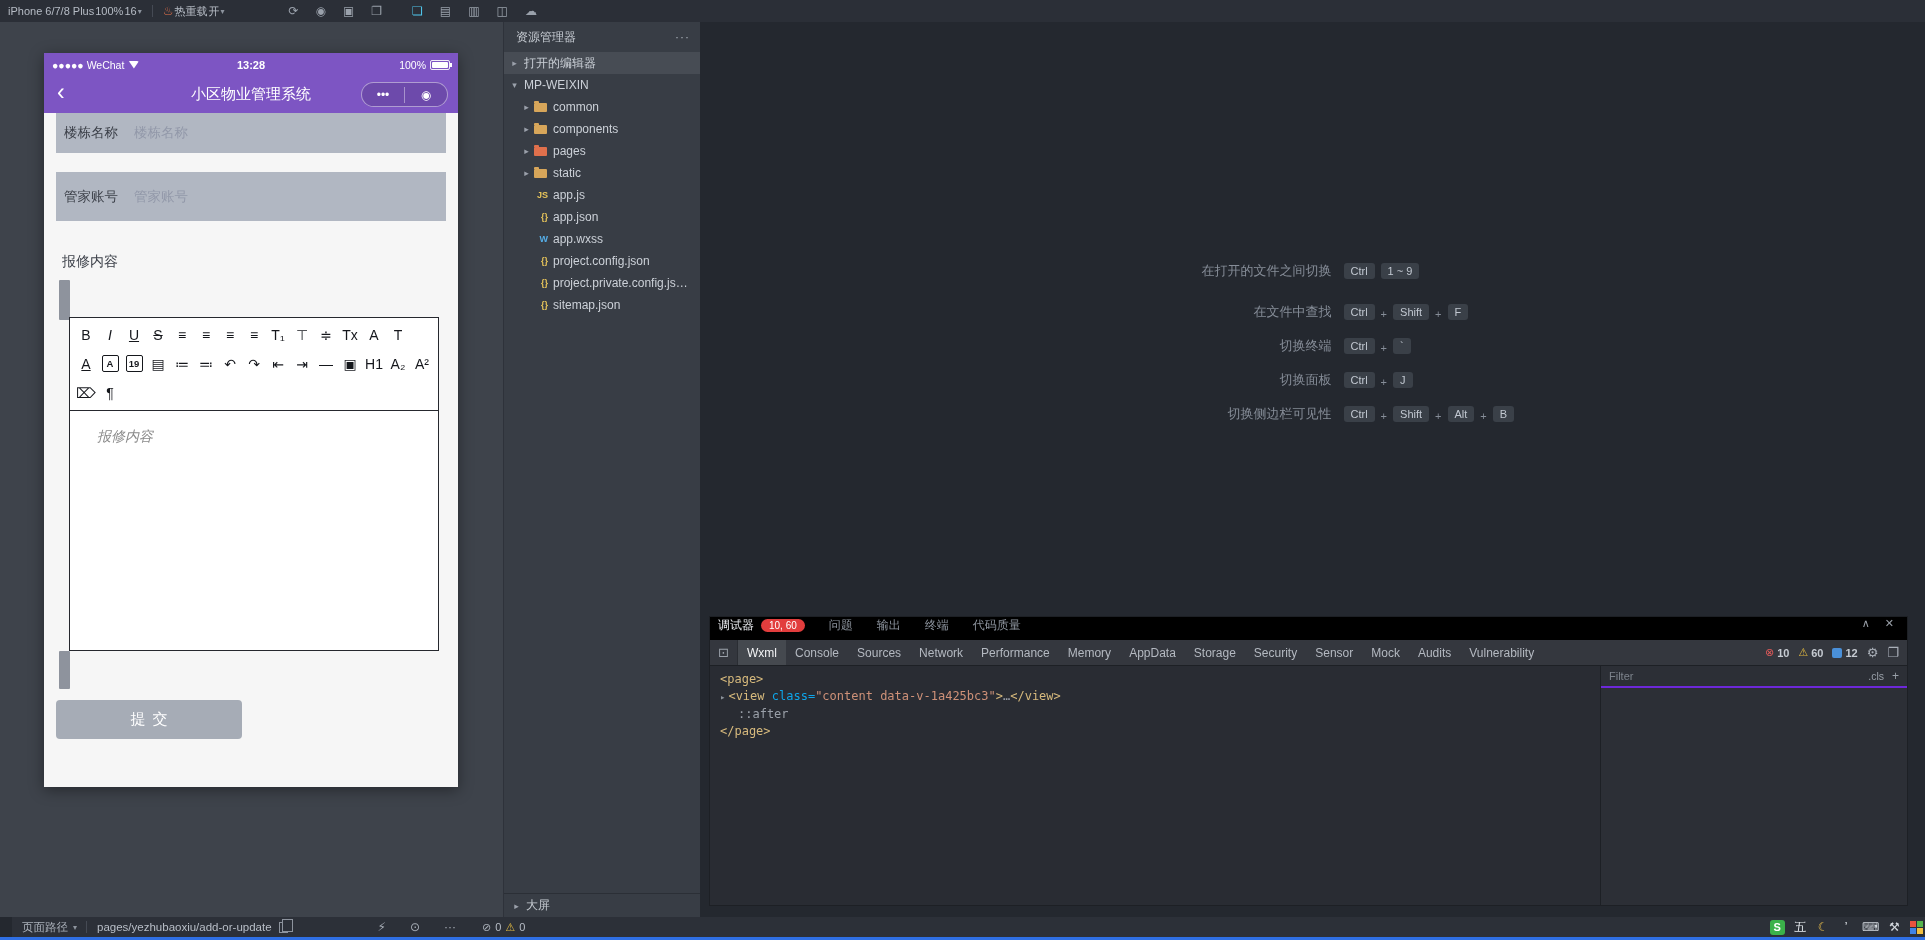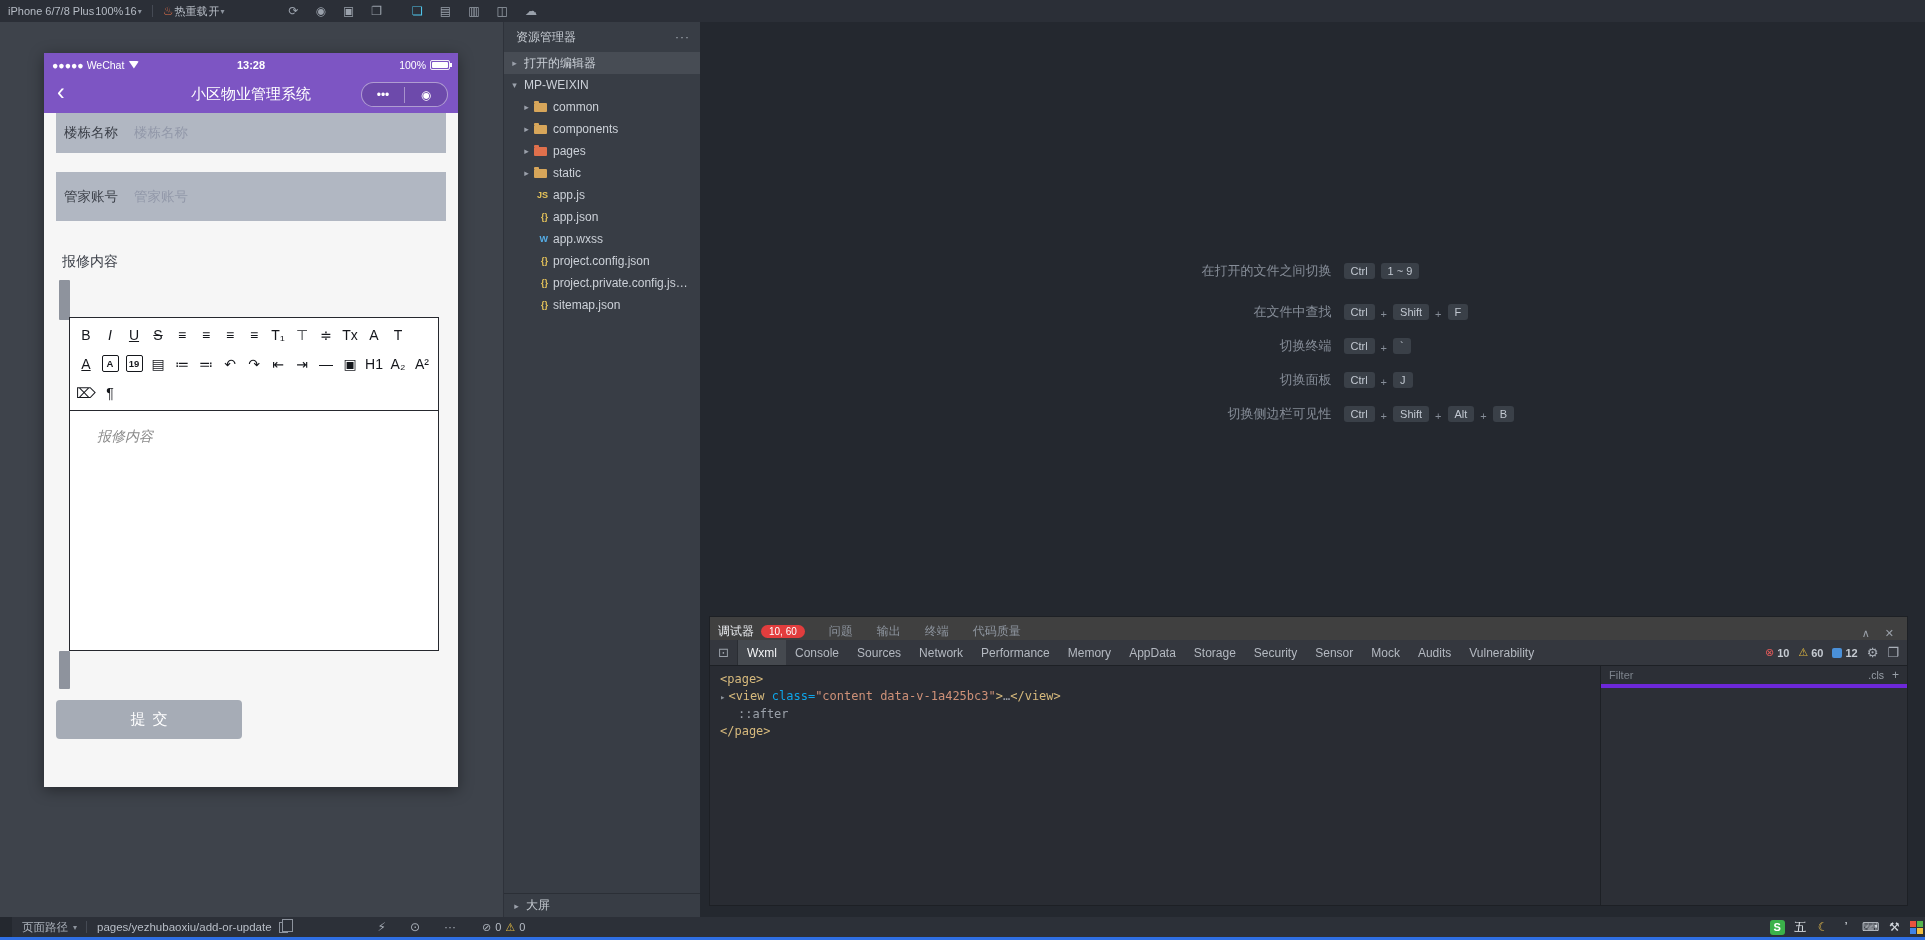--- a/index.html
+++ b/index.html
@@ -77,21 +77,21 @@
 .shortcuts{position:absolute;top:240px;left:0;width:100%;display:flex;flex-direction:column;align-items:center;transform:translateX(-55px)}
 .sc-row{display:flex;align-items:center;margin-bottom:16px}
 .sc-row.first{margin-bottom:23px}
 .sc-label{width:480px;text-align:right;margin-right:12px;color:#868d98;font-size:13px}
 .sc-keys{display:flex;align-items:flex-end;gap:6px;width:320px}
 kbd.key{background:#3a4048;border-radius:3px;padding:2px 7px;font-size:11px;color:#c2c8d1;font-family:"Liberation Sans","DejaVu Sans",sans-serif;white-space:nowrap}
 .plus{color:#868d98;font-size:11px}
 
 
 .dbg{position:absolute;left:10px;top:595px;width:1197px;height:288px;background:#292c33;display:flex;flex-direction:column;box-shadow:0 0 0 1px #1d2025}
-.dbg-tabs{height:23px;background:#404040;display:flex;align-items:flex-end;padding:0 8px;font-size:12px;flex:0 0 23px}
+.dbg-tabs{height:23px;background:#000000;display:flex;align-items:flex-start;padding:0 8px;font-size:12px;flex:0 0 23px}
 .dbg-tab{margin-right:24px;color:#8d949e;display:flex;align-items:center}
 .dbg-tab.active{color:#e9ebef}
 .badge{background:#e23d3d;color:#fff;border-radius:9px;padding:1px 8px;font-size:10px;margin-left:7px}
 .dbg-win{margin-left:auto;display:flex;gap:15px;color:#9aa0a9;font-size:11px;padding-right:5px}
 .devtools-bar{height:26px;background:#34373e;display:flex;align-items:stretch;font-size:12px;color:#b4b9c1;border-bottom:1px solid #1d2025;flex:0 0 26px}
 .dt-inspect{width:28px;display:flex;align-items:center;justify-content:center;color:#9aa0a9;border-right:1px solid #2a2d33;font-size:13px}
 .dt-tabs{display:flex;align-items:stretch}
 .dt-tab{padding:0 9px;display:flex;align-items:center;white-space:nowrap}
 .dt-tab.active{background:#45494f;color:#f2f3f5}
 .dt-right{margin-left:auto;display:flex;align-items:center;gap:9px;padding-right:8px}
@@ -103,21 +103,21 @@
 .wxml{flex:1;font-family:"DejaVu Sans Mono","Liberation Mono",monospace;font-size:12px;line-height:17px;padding:5px 0 0 10px;background:#292c33}
 .cl{white-space:pre}
 .cl.ind{padding-left:18px}
 .cl-arrow{color:#8a9199;font-size:9px;margin-right:3px}
 .tok-tag{color:#d7ba7d}.tok-attr{color:#0ea5e9}.tok-str{color:#ce9178}.tok-dim{color:#9aa0a9}
 .styles{width:307px;background:#2c2f36;border-left:1px solid #1d2025;display:flex;flex-direction:column}
 .st-tabs{height:25px;background:#34373e;display:flex;align-items:stretch;font-size:11.5px;color:#b4b9c1;border-bottom:1px solid #1d2025;flex:0 0 25px}
 .st-tab{padding:0 8px;display:flex;align-items:center;white-space:nowrap}
 .st-tab.active{color:#fff;box-shadow:inset 0 -2px 0 #5a8fe0}
 .st-more{margin-left:auto;display:flex;align-items:center;padding-right:6px;color:#8a9199}
-.st-filter{height:22px;display:flex;align-items:center;border-bottom:4px solid #6d28d9;padding:0 8px;gap:8px;flex:0 0 22px}
+.st-filter{height:22px;display:flex;align-items:center;border-bottom:2px solid #6d28d9;padding:0 8px;gap:8px;flex:0 0 22px}
 .st-filter input{flex:1;background:transparent;border:none;outline:none;color:#c6cbd2;font-size:11px;font-family:inherit}
 .st-filter input::placeholder{color:#7d838c}
 .st-cls{color:#9aa0a9;font-size:10.5px}
 .st-plus{color:#9aa0a9;font-size:12px}
 .st-body{flex:1}
 
 
 .bottombar{position:absolute;left:12px;top:917px;width:100%;height:20px;background:#2c3038;display:flex;align-items:center;color:#a9afb8;font-size:11.5px}
 .sb-item{display:flex;align-items:center;gap:5px;padding:0 9px 0 10px;white-space:nowrap}
 .sb-div{width:1px;height:12px;background:#454a54}

